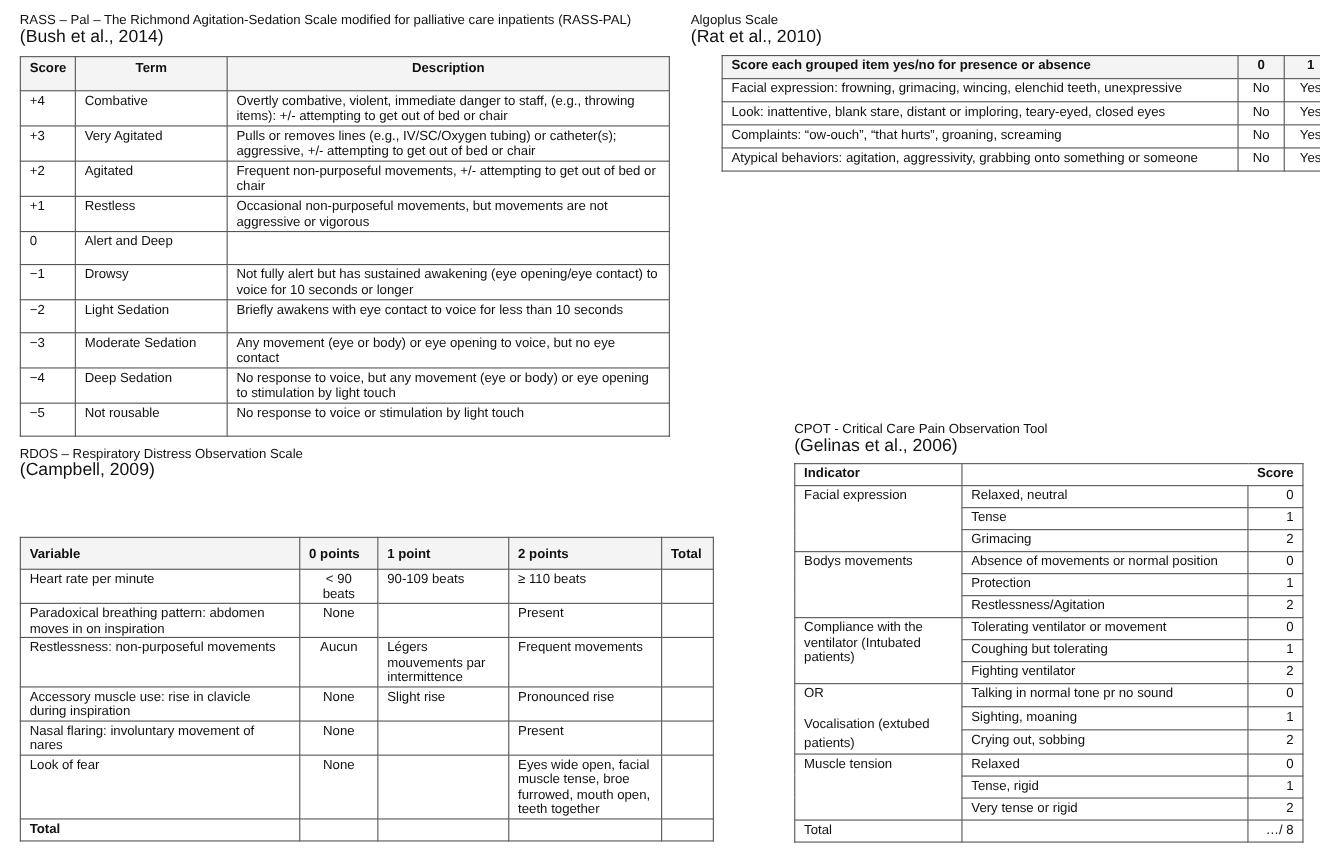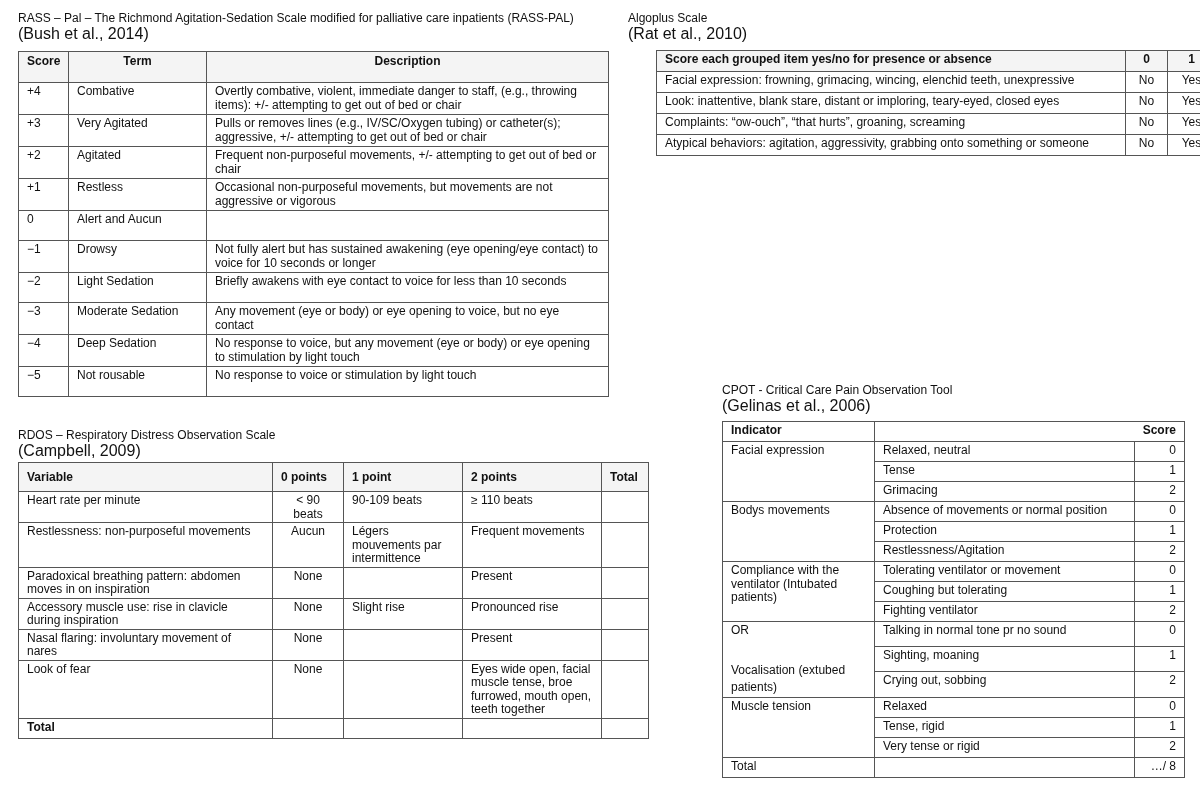--- a/index.html
+++ b/index.html
@@ -22,21 +22,21 @@
   .right { text-align: right; }
   
   #rass-table { left: 18px; top: 51px; width: 590px; }
   #rass-table th { padding-top: 3px; height: 25px; }
   #rass-table td { height: 25px; padding-top: 2px; }
   
   #algo-table { left: 656px; top: 50px; width: 559px; }
   #algo-table th, #algo-table td { height: 16px; padding: 2px 8px; }
   #algo-table tr.total td { height: 26px; vertical-align: bottom; padding-bottom: 6px; }
   
-  #rdos-table { left: 18px; top: 462px; width: 630px; }
+  #rdos-table { left: 18px; top: 488px; width: 630px; }
   #rdos-table th { height: 22px; vertical-align: middle; padding-top: 4px; }
   #rdos-table td { padding: 2px 8px 1px 8px; }
   
   #cpot-table { left: 722px; top: 421px; width: 462px; }
   #cpot-table th { height: 15px; padding: 2px 8px; }
   #cpot-table td { height: 16px; padding: 2px 8px 1px 8px; }
   #cpot-table td.ind { border-bottom-color: #555; }
 </style>
 </head>
 <body>
@@ -72,21 +72,21 @@
         <td>Agitated</td>
         <td>Frequent non-purposeful movements, +/- attempting to get out of bed or chair</td>
       </tr>
   <tr>
         <td>+1</td>
         <td>Restless</td>
         <td>Occasional non-purposeful movements, but movements are not aggressive or vigorous</td>
       </tr>
   <tr>
         <td>0</td>
-        <td>Alert and Aucun</td>
+        <td>Alert and Deep</td>
         <td></td>
       </tr>
   <tr>
         <td>−1</td>
         <td>Drowsy</td>
         <td>Not fully alert but has sustained awakening (eye opening/eye contact) to voice for 10 seconds or longer</td>
       </tr>
   <tr>
         <td>−2</td>
         <td>Light Sedation</td>
@@ -142,21 +142,21 @@
         <td class="center">Yes</td>
       </tr>
   <tr>
         <td>Atypical behaviors: agitation, aggressivity, grabbing onto something or someone</td>
         <td class="center">No</td>
         <td class="center">Yes</td>
       </tr>
 </tbody>
   </table>
 
-<div class="block" style="left:18px; top:428px;">
+<div class="block" style="left:18px; top:405px;">
   <div class="title">RDOS – Respiratory Distress Observation Scale</div>
   <div class="cite">(Campbell, 2009)</div>
 </div>
 <table id="rdos-table">
   <colgroup>
       <col style="width:254px">
       <col style="width:71px">
       <col style="width:119px">
       <col style="width:139px">
       <col style="width:47px">
@@ -170,31 +170,31 @@
     <th>Total</th>
   </tr>
   <tr>
         <td>Heart rate per minute</td>
         <td class="center">&lt; 90 beats</td>
         <td>90-109 beats</td>
         <td>≥ 110 beats</td>
         <td></td>
       </tr>
   <tr>
+        <td>Paradoxical breathing pattern: abdomen moves in on inspiration</td>
+        <td class="center">None</td>
+        <td></td>
+        <td>Present</td>
+        <td></td>
+      </tr>
+  <tr>
         <td>Restlessness: non-purposeful movements</td>
         <td class="center">Aucun</td>
         <td>Légers mouvements par intermittence</td>
         <td>Frequent movements</td>
-        <td></td>
-      </tr>
-  <tr>
-        <td>Paradoxical breathing pattern: abdomen moves in on inspiration</td>
-        <td class="center">None</td>
-        <td></td>
-        <td>Present</td>
         <td></td>
       </tr>
   <tr>
         <td>Accessory muscle use: rise in clavicle during inspiration</td>
         <td class="center">None</td>
         <td>Slight rise</td>
         <td>Pronounced rise</td>
         <td></td>
       </tr>
   <tr>
@@ -274,21 +274,21 @@
     <td>Coughing but tolerating</td>
     <td class="right">1</td>
   </tr>
   <tr>
     <td>Fighting ventilator</td>
     <td class="right">2</td>
   </tr>
 
   <tr>
     <td rowspan="3" class="ind">
-      <div style="margin-bottom:24px;">OR</div>
+      <div style="margin-bottom:12px;">OR</div>
       <div style="line-height:17px;">Vocalisation (extubed patients)</div>
     </td>
     <td>Talking in normal tone pr no sound</td>
     <td class="right">0</td>
   </tr>
   <tr>
     <td>Sighting, moaning</td>
     <td class="right">1</td>
   </tr>
   <tr>

